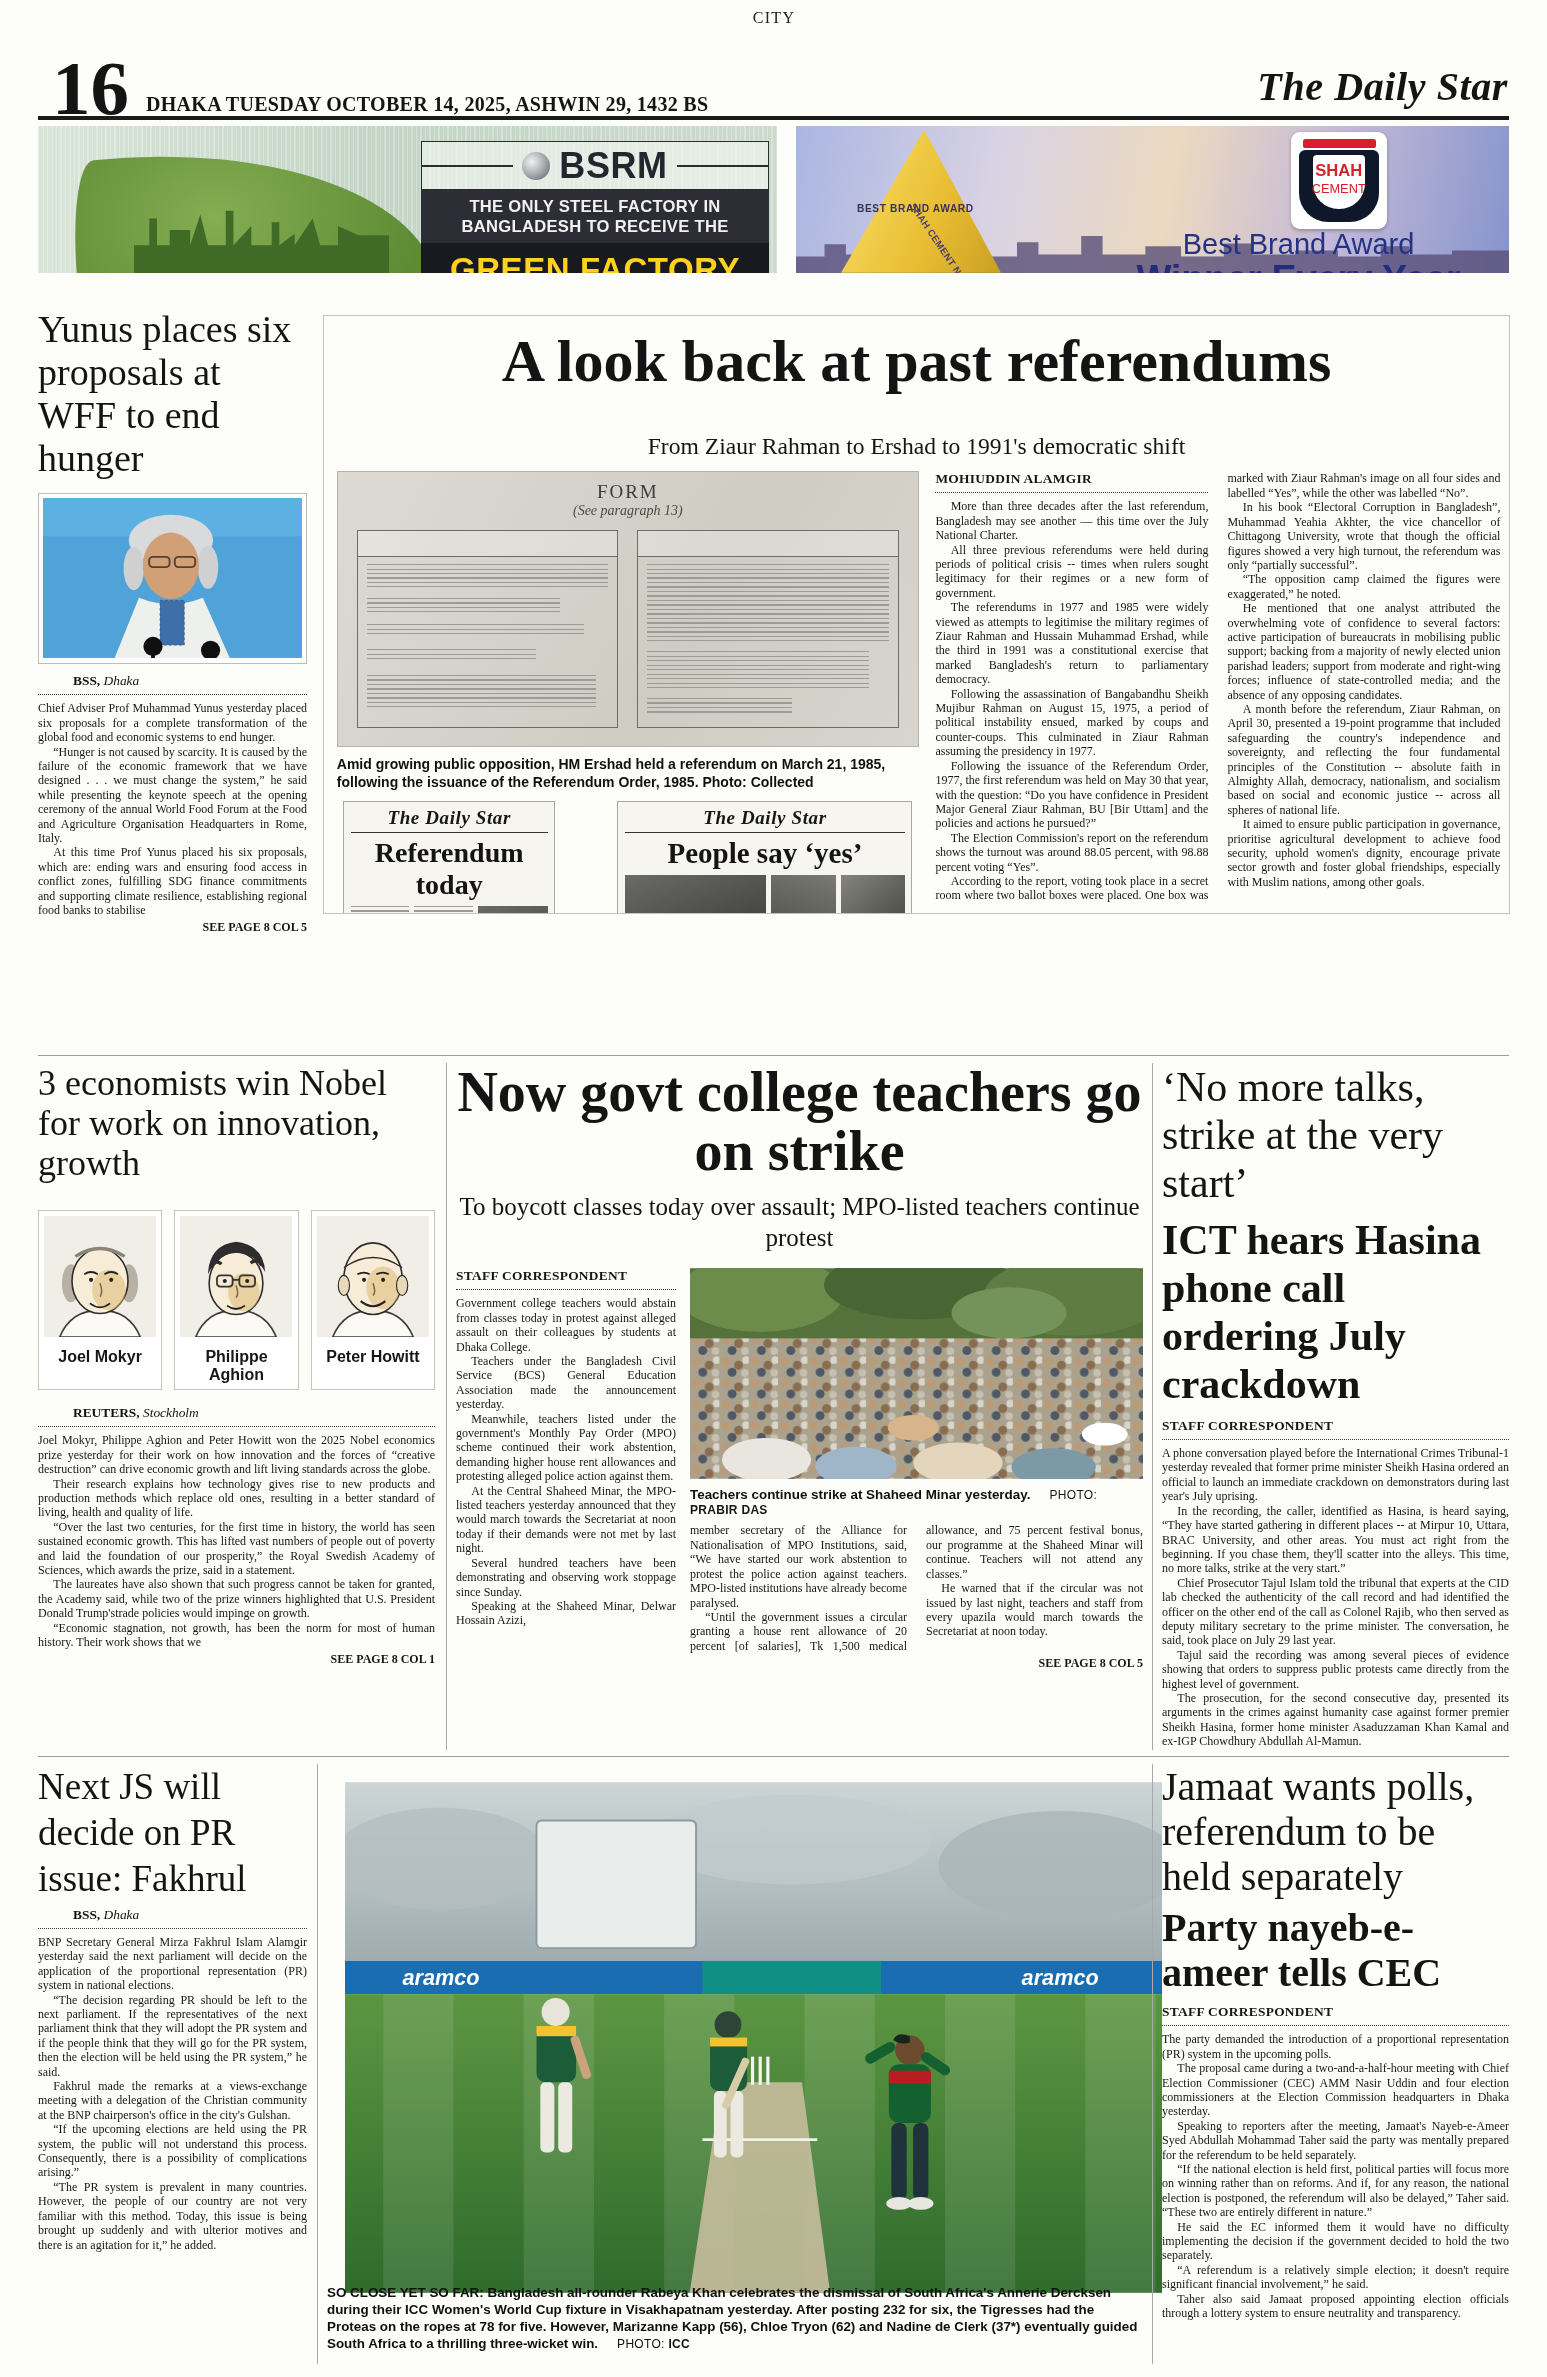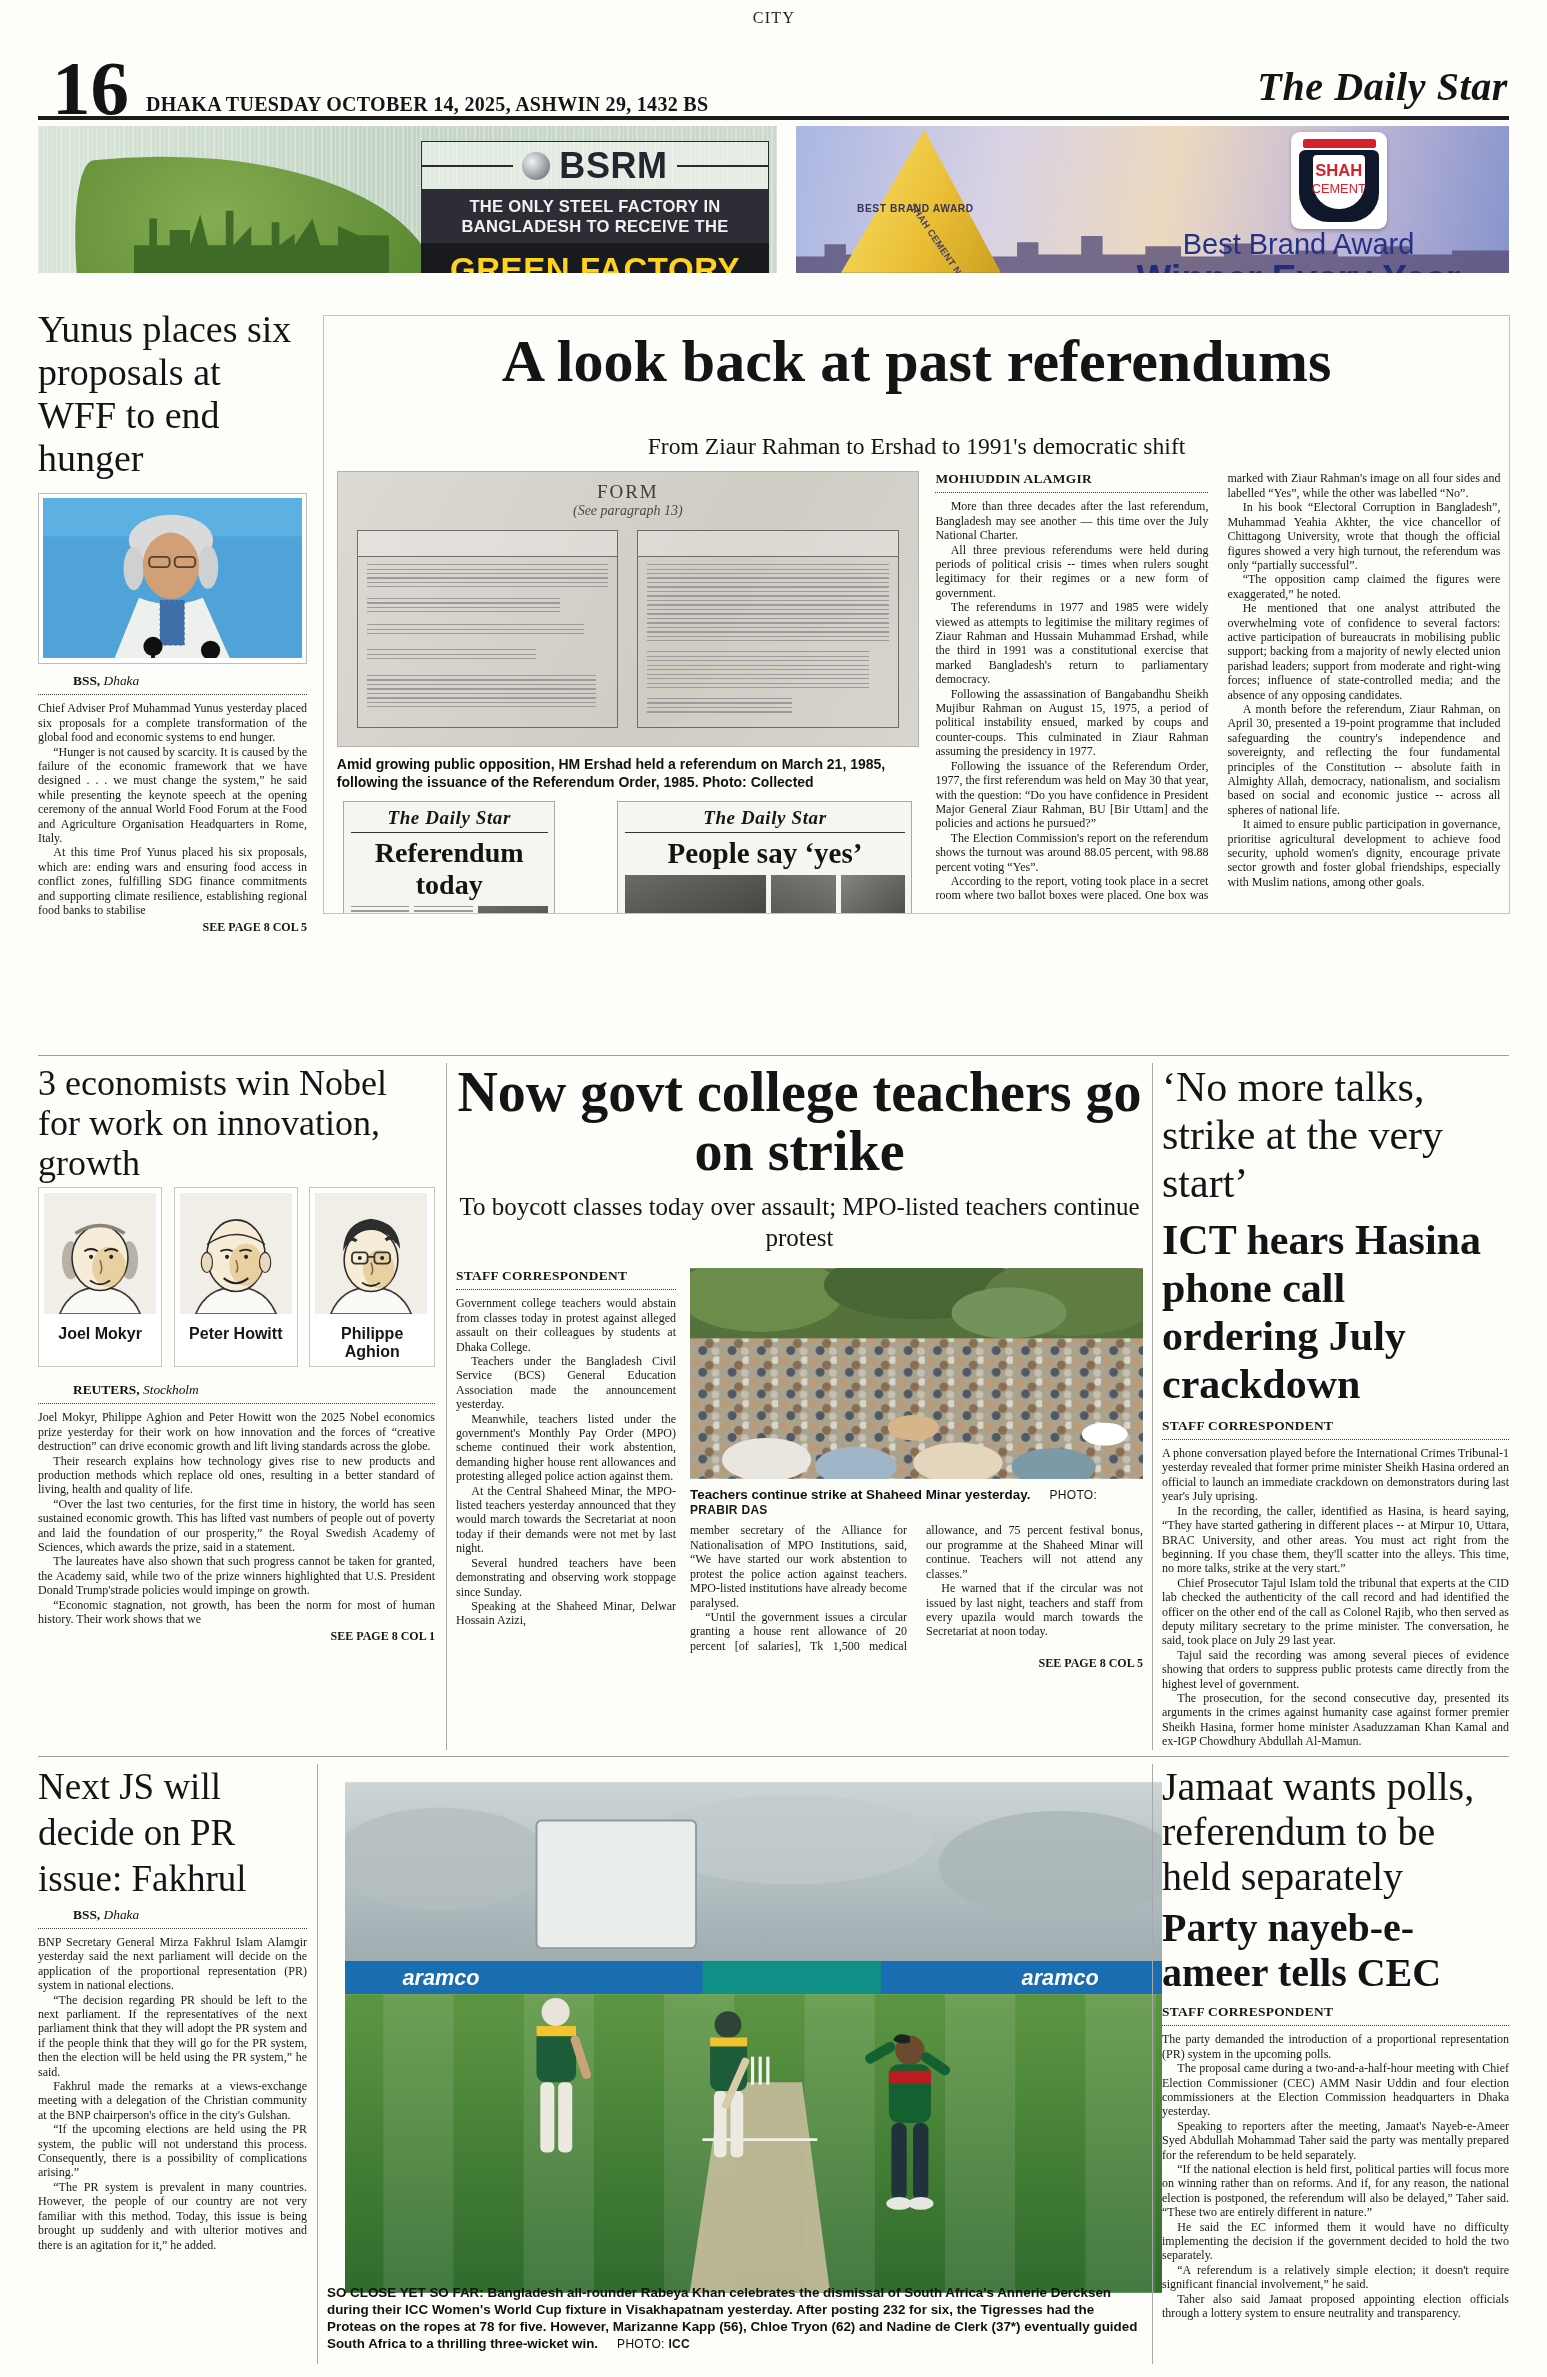--- a/index.html
+++ b/index.html
@@ -79,21 +79,21 @@
   #clip2{width:295px;height:203px;}
   .clip-headline1{font-weight:bold;font-size:28px;text-align:center;margin-top:1.3px;}
   .clip-headline2{font-weight:bold;font-size:29px;text-align:center;margin-top:1.3px;}
   .clip-body{display:flex;gap:5.1px;flex:1;margin-top:5.1px;}
   .clip-photo{background:linear-gradient(160deg,#6a6a66,#2e2e2c);}
   .clip-sub{font-weight:bold;font-size:15.3px;text-align:center;margin-top:3.8px;border-top:0.6px solid #888;padding-top:2.6px;}
   #clips-caption{text-align:center;font-size:15.3px;font-weight:bold;font-family:"Liberation Sans",sans-serif;margin-top:9px;}
   #ref-right{width:565px;flex:none;position:relative;height:632px;}
   #art-nobel{left:38px;top:1063px;width:397px;height:690px;overflow:hidden;}
   #art-nobel .headline{font-size:36px;line-height:40px;}
-  #portraits{display:flex;gap:11.5px;margin-top:4px;}
+  #portraits{display:flex;gap:11.5px;margin-top:27px;}
   #art-nobel .byline-row{margin-top:15.3px;}
   #art-teachers{left:456px;top:1063px;width:687px;height:690px;overflow:hidden;}
   #teachers-headline{text-align:center;font-weight:bold;font-size:56px;line-height:59px;}
   #teachers-subtitle{text-align:center;font-size:25px;line-height:31px;margin-top:10.2px;}
   #teachers-content{position:relative;margin-top:15.3px;height:485px;}
   #teachers-leftcol{position:absolute;left:0;top:0;width:220px;}
   #teachers-photo{position:absolute;left:234px;top:0;width:453px;height:211px;}
   #teachers-caption{position:absolute;left:234px;top:218px;width:453px;}
   #teachers-below{position:absolute;left:234px;top:255px;width:453px;}
   #art-hasina{left:1162px;top:1063px;width:347px;height:690px;overflow:hidden;}
@@ -282,50 +282,50 @@
             <circle cx="60" cy="57" r="1.8" fill="#222"></circle>
           <path d="M50 60 q3 8 0 12" stroke="#7a6a4e" stroke-width="1.4" fill="none"></path>
           <path d="M41 78 q9 7 18 0" stroke="#222" stroke-width="1.6" fill="none"></path>
         </svg>
         <div class="portrait-name">Joel Mokyr</div>
       </div>
       <div class="portrait-card">
         <svg width="112" height="121" viewBox="0 0 100 108">
           <rect width="100" height="108" fill="#f0eee6"></rect>
           <path d="M14 108 q10 -24 36 -24 q26 0 36 24 z" fill="#fbfaf6" stroke="#3a3a3a" stroke-width="1.4"></path>
-          <ellipse cx="50" cy="56" rx="26" ry="32" fill="#f7ecd7" stroke="#2c2c2c" stroke-width="1.4"></ellipse>
-          <ellipse cx="59" cy="64" rx="15" ry="19" fill="#d9b469" opacity="0.5"></ellipse>
-          <path d="M24 46 q26 -18 52 0" stroke="#2c2c2c" stroke-width="1.2" fill="none"></path>
-          <ellipse cx="24" cy="62" rx="5" ry="9" fill="#e9d9bc" stroke="#2c2c2c" stroke-width="1"></ellipse>
-          <ellipse cx="76" cy="62" rx="5" ry="9" fill="#e9d9bc" stroke="#2c2c2c" stroke-width="1"></ellipse>
-          <path d="M36 52 q6 -3 11 0 M53 52 q6 -3 11 0" stroke="#222" stroke-width="1.6" fill="none"></path>
-          <circle cx="42" cy="57" r="1.8" fill="#222"></circle>
-            <circle cx="59" cy="57" r="1.8" fill="#222"></circle>
-          <path d="M50 60 q3 8 0 11" stroke="#7a6a4e" stroke-width="1.4" fill="none"></path>
-          <path d="M39 76 q11 9 22 0" stroke="#222" stroke-width="1.8" fill="none"></path>
-        </svg>
-        <div class="portrait-name">Peter Howitt</div>
-      </div>
-      <div class="portrait-card">
-        <svg width="112" height="121" viewBox="0 0 100 108">
-          <rect width="100" height="108" fill="#f0eee6"></rect>
-          <path d="M14 108 q10 -24 36 -24 q26 0 36 24 z" fill="#fbfaf6" stroke="#3a3a3a" stroke-width="1.4"></path>
           <ellipse cx="50" cy="60" rx="24" ry="28" fill="#f7ecd7" stroke="#2c2c2c" stroke-width="1.4"></ellipse>
           <ellipse cx="57" cy="68" rx="14" ry="17" fill="#d9b469" opacity="0.5"></ellipse>
           <path d="M25 52 Q26 26 50 23 Q75 26 76 50 Q66 32 50 33 Q34 33 25 52 Z" fill="#2d2d2d"></path>
           <path d="M27 46 q5 -8 10 -3 M63 42 q6 -5 10 2" stroke="#2d2d2d" stroke-width="3" fill="none"></path>
           <rect x="33" y="53" width="14" height="10" rx="3" fill="none" stroke="#333" stroke-width="1.6"></rect>
           <rect x="53" y="53" width="14" height="10" rx="3" fill="none" stroke="#333" stroke-width="1.6"></rect>
           <path d="M47 57 h6" stroke="#333" stroke-width="1.6"></path>
           <circle cx="40" cy="58" r="1.8" fill="#222"></circle>
             <circle cx="60" cy="58" r="1.8" fill="#222"></circle>
           <path d="M50 62 q3 8 0 11" stroke="#7a6a4e" stroke-width="1.4" fill="none"></path>
           <path d="M42 80 q8 6 16 0" stroke="#222" stroke-width="1.6" fill="none"></path>
         </svg>
         <div class="portrait-name">Philippe Aghion</div>
+      </div>
+      <div class="portrait-card">
+        <svg width="112" height="121" viewBox="0 0 100 108">
+          <rect width="100" height="108" fill="#f0eee6"></rect>
+          <path d="M14 108 q10 -24 36 -24 q26 0 36 24 z" fill="#fbfaf6" stroke="#3a3a3a" stroke-width="1.4"></path>
+          <ellipse cx="50" cy="56" rx="26" ry="32" fill="#f7ecd7" stroke="#2c2c2c" stroke-width="1.4"></ellipse>
+          <ellipse cx="59" cy="64" rx="15" ry="19" fill="#d9b469" opacity="0.5"></ellipse>
+          <path d="M24 46 q26 -18 52 0" stroke="#2c2c2c" stroke-width="1.2" fill="none"></path>
+          <ellipse cx="24" cy="62" rx="5" ry="9" fill="#e9d9bc" stroke="#2c2c2c" stroke-width="1"></ellipse>
+          <ellipse cx="76" cy="62" rx="5" ry="9" fill="#e9d9bc" stroke="#2c2c2c" stroke-width="1"></ellipse>
+          <path d="M36 52 q6 -3 11 0 M53 52 q6 -3 11 0" stroke="#222" stroke-width="1.6" fill="none"></path>
+          <circle cx="42" cy="57" r="1.8" fill="#222"></circle>
+            <circle cx="59" cy="57" r="1.8" fill="#222"></circle>
+          <path d="M50 60 q3 8 0 11" stroke="#7a6a4e" stroke-width="1.4" fill="none"></path>
+          <path d="M39 76 q11 9 22 0" stroke="#222" stroke-width="1.8" fill="none"></path>
+        </svg>
+        <div class="portrait-name">Peter Howitt</div>
       </div>
     </div>
     <div class="byline-row">
       <b>REUTERS,</b>
       <i>Stockholm</i>
     </div>
     <div class="dotrule"></div>
     <div class="body-text">
         <p>Joel Mokyr, Philippe Aghion and Peter Howitt won the 2025 Nobel economics prize yesterday for their work on how innovation and the forces of “creative destruction” can drive economic growth and lift living standards across the globe.</p>
         <p>Their research explains how technology gives rise to new products and production methods which replace old ones, resulting in a better standard of living, health and quality of life.</p>

